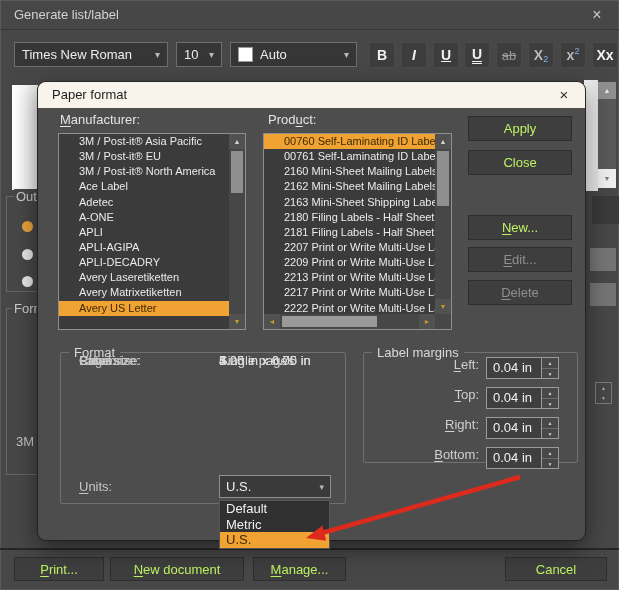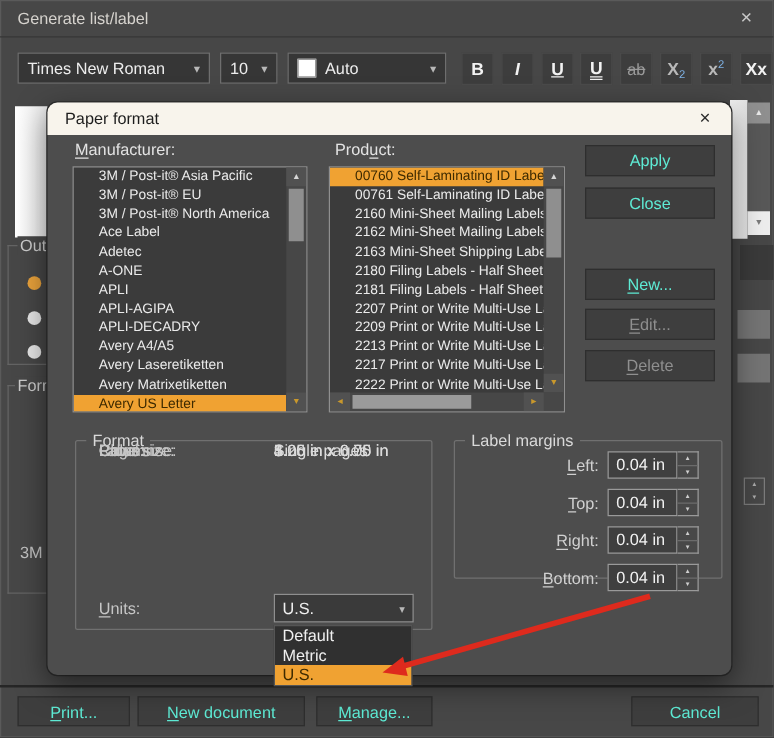--- a/index.html
+++ b/index.html
@@ -71,36 +71,36 @@
   .listbox.prod .vscroll { bottom:15px; }
   .vscroll .up { position:absolute; top:0; left:0; right:0; height:15px; color:#d6d6d6; font-size:7px; text-align:center; line-height:15px; background:#515151; }
   .vscroll .down { position:absolute; bottom:0; left:0; right:0; height:15px; color:#c9982c; font-size:7px; text-align:center; line-height:15px; background:#515151; }
   .vscroll .thumb { position:absolute; left:2px; right:2px; background:#8f8f8f; }
   .man .thumb { top:17px; height:42px; }
   .prod .thumb { top:17px; height:55px; }
   .hscroll { position:absolute; left:0; right:0; bottom:0; height:15px; background:#474747; }
   .hscroll .left { position:absolute; left:0; top:0; bottom:0; width:16px; color:#c9982c; font-size:7px; text-align:center; line-height:15px; background:#515151; }
   .hscroll .right { position:absolute; right:16px; top:0; bottom:0; width:16px; color:#c9982c; font-size:7px; text-align:center; line-height:15px; background:#515151; }
   .hscroll .hthumb { position:absolute; left:18px; top:2px; bottom:2px; width:95px; background:#9a9a9a; }
-  .btn { position:absolute; background:#3e3e3e; border:1px solid #2e2e2e; color:#5eead4; font-size:13px; font-family:inherit; text-align:center; padding:0; }
+  .btn { position:absolute; background:#3e3e3e; border:1px solid #2e2e2e; color:#bef264; font-size:13px; font-family:inherit; text-align:center; padding:0; }
   .btn:disabled, .btn.disabled { color:#8f8f8f; }
   .dlg-btn { left:430px; width:104px; height:25px; }
   .btn-apply{top:34px}.btn-close{top:68px}.btn-new{top:133px}.btn-edit{top:165px}.btn-delete{top:198px}
   .groupbox { position:absolute; border:1px solid #707070; border-radius:2px; }
   .gb-format { left:22px; top:270px; width:286px; height:152px; }
   .gb-margins { left:325px; top:270px; width:215px; height:111px; }
   .gb-legend { position:absolute; left:8px; top:-8px; background:#4d4d4d; padding:0 5px; font-size:13px; color:#d9d9d9; }
   .fmt-row { position:absolute; left:0; width:100%; height:20px; }
   .fmt-row .k { position:absolute; left:18px; font-size:13px; color:#c6c6c6; }
   .fmt-row .v { position:absolute; left:158px; font-size:13px; color:#dcdcdc; }
   .units-label { position:absolute; left:18px; top:126px; font-size:13px; color:#c6c6c6; }
   .units-combo { position:absolute; left:158px; top:122px; width:112px; height:23px; background:#3a3a3a; border:1px solid #8f8f8f; display:flex; align-items:center; padding:0 6px; color:#f0f0f0; font-size:13px; }
   .units-combo .chev { margin-left:auto; font-size:9px; color:#b8b8b8; }
   .mrg-rows { position:absolute; left:0; top:4px; width:100%; }
-  .mrg-row { position:relative; height:30px; display:flex; align-items:center; }
+  .mrg-row { position:relative; height:30px; display:flex; }
   .mrg-row .k { width:115px; text-align:right; font-size:13px; color:#d0d0d0; flex:none; }
   .mrg-row .box { position:absolute; left:122px; width:56px; height:22px; background:#3f3f3f; border:1px solid #9a9a9a; color:#f2f2f2; font-size:13px; line-height:20px; padding-left:6px; }
   .mrg-row .spin { position:absolute; left:178px; width:17px; height:22px; background:#484848; border:1px solid #9a9a9a; border-left:none; display:flex; flex-direction:column; }
   .spin div { flex:1; font-size:5px; color:#cfcfcf; text-align:center; line-height:10px; }
   .spin .su { border-bottom:1px solid #6b6b6b; }
   
   .popup { position:absolute; left:219px; top:500px; width:111px; background:#303030; border:1px solid #555; z-index:40; }
   .popup .opt { height:15.6px; line-height:15.6px; font-size:13px; color:#f0f0f0; padding-left:6px; }
   .popup .opt.selected { background:#f0a232; color:#3d2a00; }
   
@@ -196,21 +196,20 @@
 
       <div class="list-item"><span>3M / Post-it®  Asia Pacific</span></div>
           <div class="list-item"><span>3M / Post-it®  EU</span></div>
           <div class="list-item"><span>3M / Post-it®  North America</span></div>
           <div class="list-item"><span>Ace Label</span></div>
           <div class="list-item"><span>Adetec</span></div>
           <div class="list-item"><span>A-ONE</span></div>
           <div class="list-item"><span>APLI</span></div>
           <div class="list-item"><span>APLI-AGIPA</span></div>
           <div class="list-item"><span>APLI-DECADRY</span></div>
-          <div class="list-item"><span>Avery A4/A5</span></div>
           <div class="list-item"><span>Avery Laseretiketten</span></div>
           <div class="list-item"><span>Avery Matrixetiketten</span></div>
           <div class="list-item selected"><span>Avery US Letter</span></div>
         </div>
       <div class="vscroll">
         <div class="up">▲</div>
         <div class="thumb"></div>
         <div class="down">▼</div>
       </div>
     </div>

